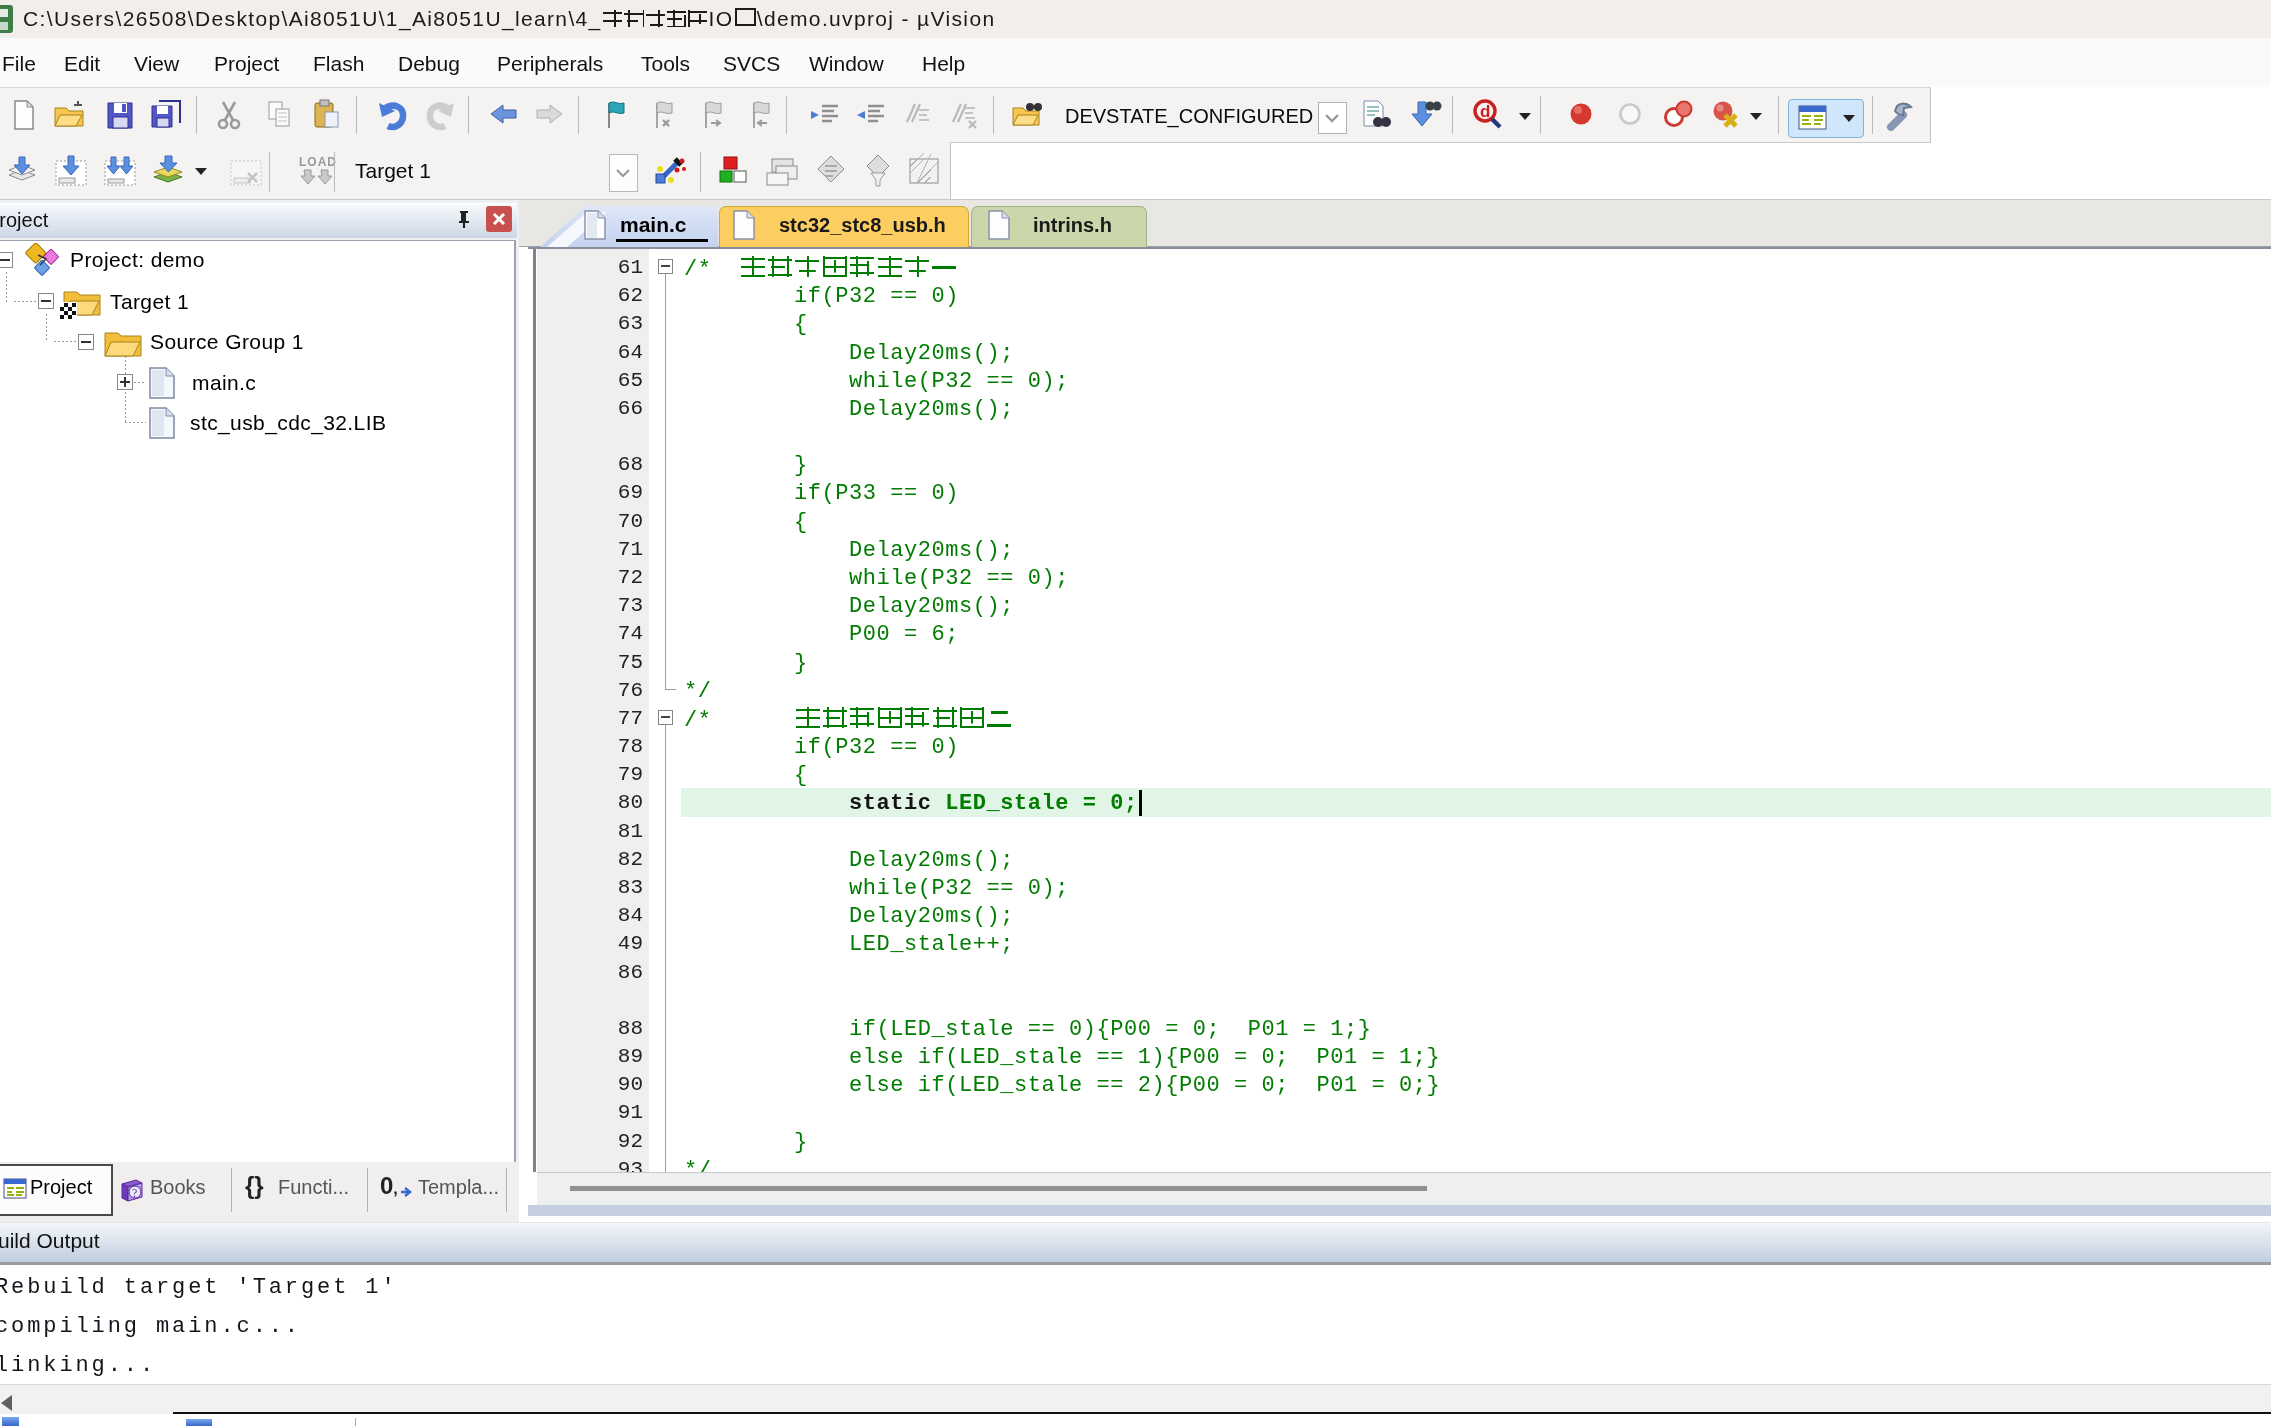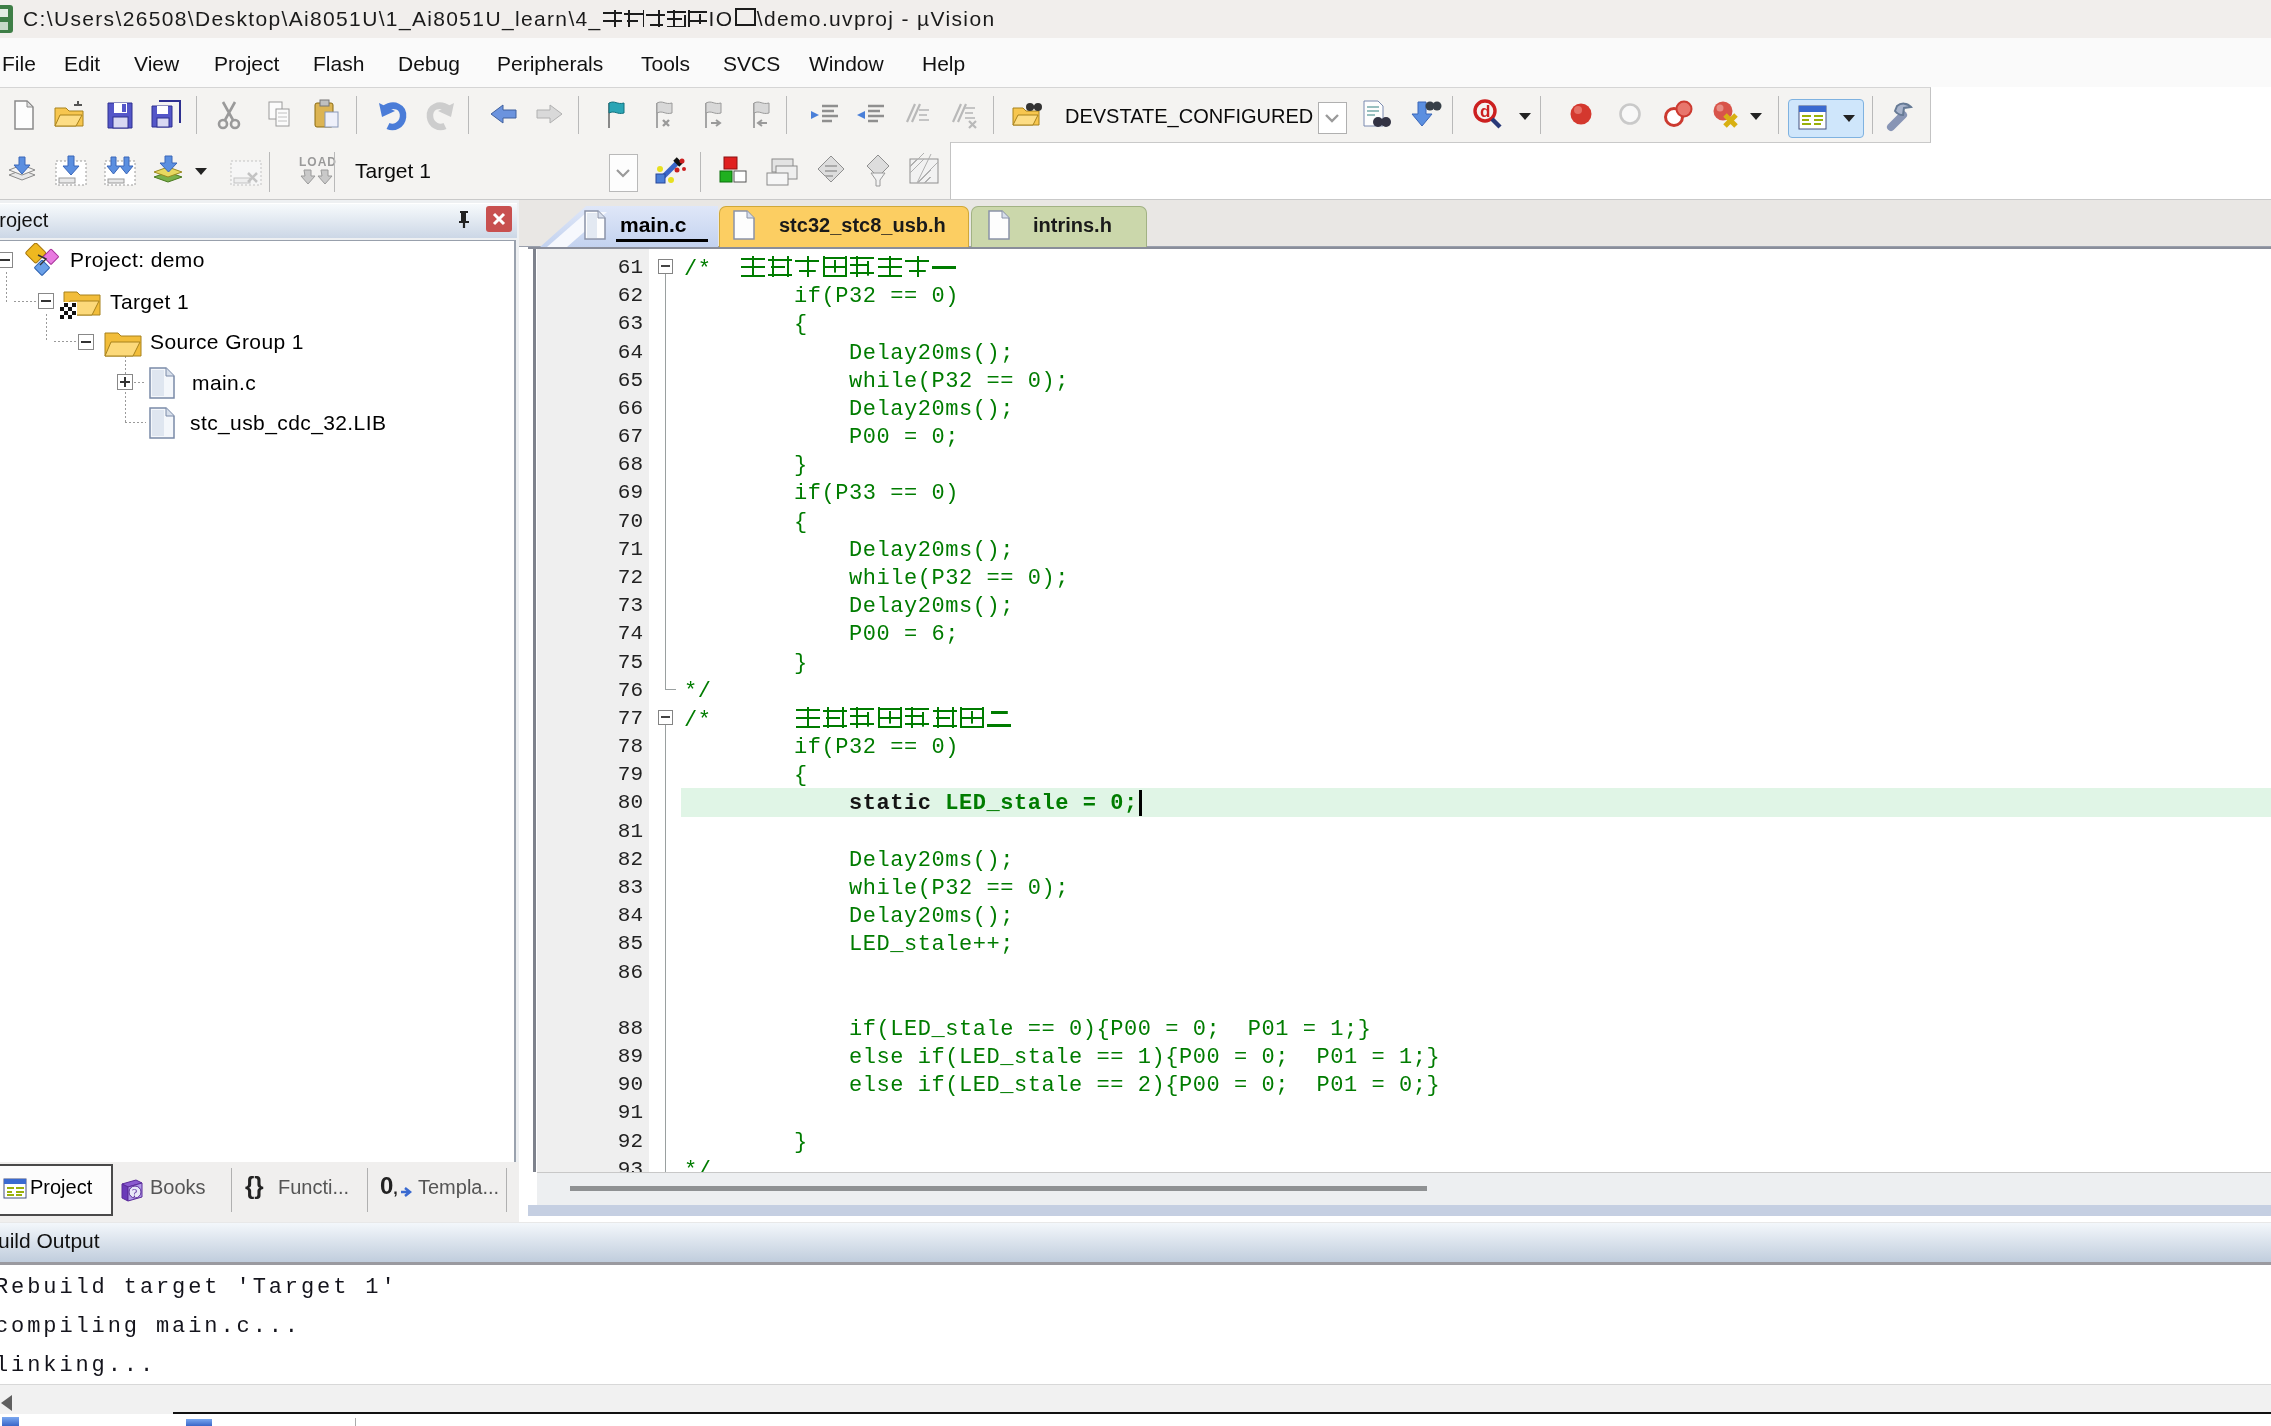--- a/index.html
+++ b/index.html
@@ -405,39 +405,38 @@
 <div class="abs" style="left:665px;top:689px;width:11px;height:1px;background:#9aa0a0;"></div>
 <div class="abs" style="left:665px;top:725px;width:1px;height:447px;background:#9aa0a0;"></div>
 <div class="fold" style="top:259px;"></div>
 <div class="fold" style="top:710px;"></div>
 <div class="row" style="top:253px;"><span class="num">61</span><span class="cod">/*  <span class="k a"></span><span class="k b"></span><span class="k e"></span><span class="k c"></span><span class="k d"></span><span class="k a"></span><span class="k e"></span><span class="k hy"></span></span></div>
 <div class="row" style="top:281px;"><span class="num">62</span><span class="cod">        if(P32 == 0)</span></div>
 <div class="row" style="top:309px;"><span class="num">63</span><span class="cod">        {</span></div>
 <div class="row" style="top:338px;"><span class="num">64</span><span class="cod">            Delay20ms();</span></div>
 <div class="row" style="top:366px;"><span class="num">65</span><span class="cod">            while(P32 == 0);</span></div>
 <div class="row" style="top:394px;"><span class="num">66</span><span class="cod">            Delay20ms();</span></div>
-<div class="row" style="top:422px;"><span class="num">67</span><span class="cod">            P00 = 0;</span></div>
 <div class="row" style="top:450px;"><span class="num">68</span><span class="cod">        }</span></div>
 <div class="row" style="top:478px;"><span class="num">69</span><span class="cod">        if(P33 == 0)</span></div>
 <div class="row" style="top:507px;"><span class="num">70</span><span class="cod">        {</span></div>
 <div class="row" style="top:535px;"><span class="num">71</span><span class="cod">            Delay20ms();</span></div>
 <div class="row" style="top:563px;"><span class="num">72</span><span class="cod">            while(P32 == 0);</span></div>
 <div class="row" style="top:591px;"><span class="num">73</span><span class="cod">            Delay20ms();</span></div>
 <div class="row" style="top:619px;"><span class="num">74</span><span class="cod">            P00 = 6;</span></div>
 <div class="row" style="top:648px;"><span class="num">75</span><span class="cod">        }</span></div>
 <div class="row" style="top:676px;"><span class="num">76</span><span class="cod">*/</span></div>
 <div class="row" style="top:704px;"><span class="num">77</span><span class="cod">/*      <span class="k a"></span><span class="k b"></span><span class="k d"></span><span class="k c"></span><span class="k d"></span><span class="k b"></span><span class="k c"></span><span class="k er"></span></span></div>
 <div class="row" style="top:732px;"><span class="num">78</span><span class="cod">        if(P32 == 0)</span></div>
 <div class="row" style="top:760px;padding-left:44px;"><span class="num">79</span><span class="cod">        {</span></div>
 <div class="row" style="top:788px;"><span class="num">80</span><span class="cod" style="font-weight:bold;"><span style="color:#151515;">            static</span> LED_stale = 0;</span></div>
 <div class="row" style="top:817px;"><span class="num">81</span></div>
 <div class="row" style="top:845px;"><span class="num">82</span><span class="cod">            Delay20ms();</span></div>
 <div class="row" style="top:873px;"><span class="num">83</span><span class="cod">            while(P32 == 0);</span></div>
 <div class="row" style="top:901px;"><span class="num">84</span><span class="cod">            Delay20ms();</span></div>
-<div class="row" style="top:929px;"><span class="num">85</span><span class="cod">            LED_stale++;</span></div>
+<div class="row" style="top:929px;"><span class="num">49</span><span class="cod">            LED_stale++;</span></div>
 <div class="row" style="top:958px;"><span class="num">86</span></div>
 <div class="row" style="top:1014px;"><span class="num">88</span><span class="cod">            if(LED_stale == 0){P00 = 0;  P01 = 1;}</span></div>
 <div class="row" style="top:1042px;"><span class="num">89</span><span class="cod">            else if(LED_stale == 1){P00 = 0;  P01 = 1;}</span></div>
 <div class="row" style="top:1070px;"><span class="num">90</span><span class="cod">            else if(LED_stale == 2){P00 = 0;  P01 = 0;}</span></div>
 <div class="row" style="top:1098px;"><span class="num">91</span></div>
 <div class="row" style="top:1127px;"><span class="num">92</span><span class="cod">        }</span></div>
 <div class="row" style="top:1155px;"><span class="num">93</span><span class="cod">*/</span></div>
 <div class="abs" style="left:1139px;top:790px;width:3px;height:26px;background:#000;z-index:5;"></div>
 <div class="abs" style="left:537px;top:1172px;width:1734px;height:33px;background:#edeff1;border-top:1px solid #c8c8c8;box-sizing:border-box;"></div>
 <div class="abs" style="left:570px;top:1186px;width:857px;height:5px;background:#8f9193;"></div>

